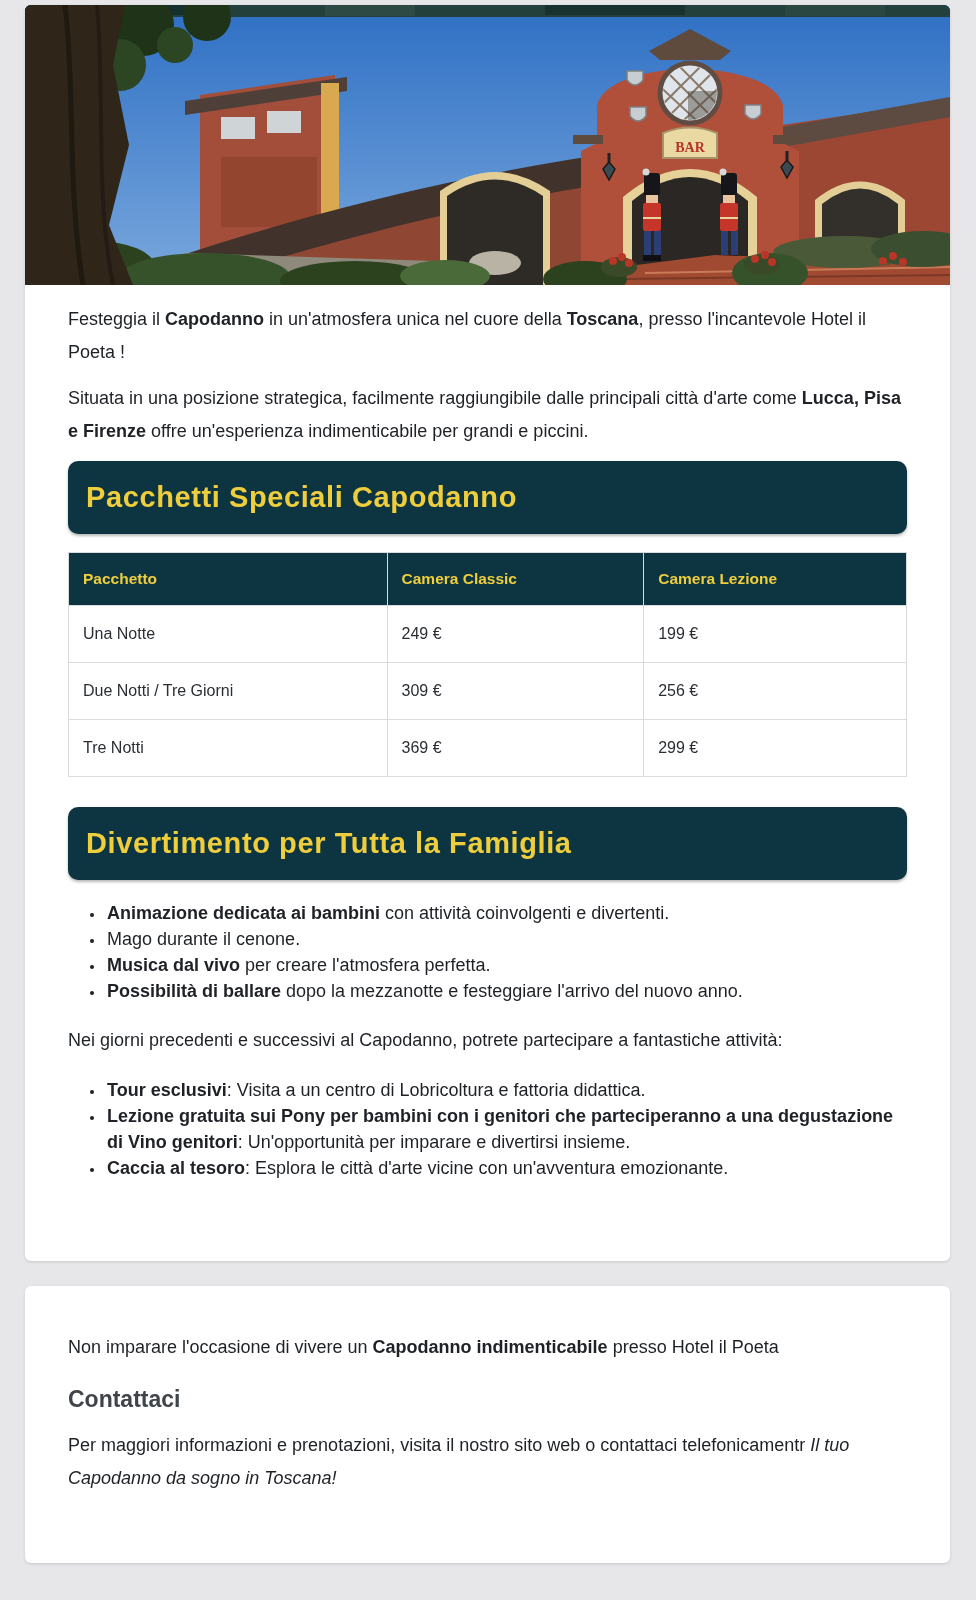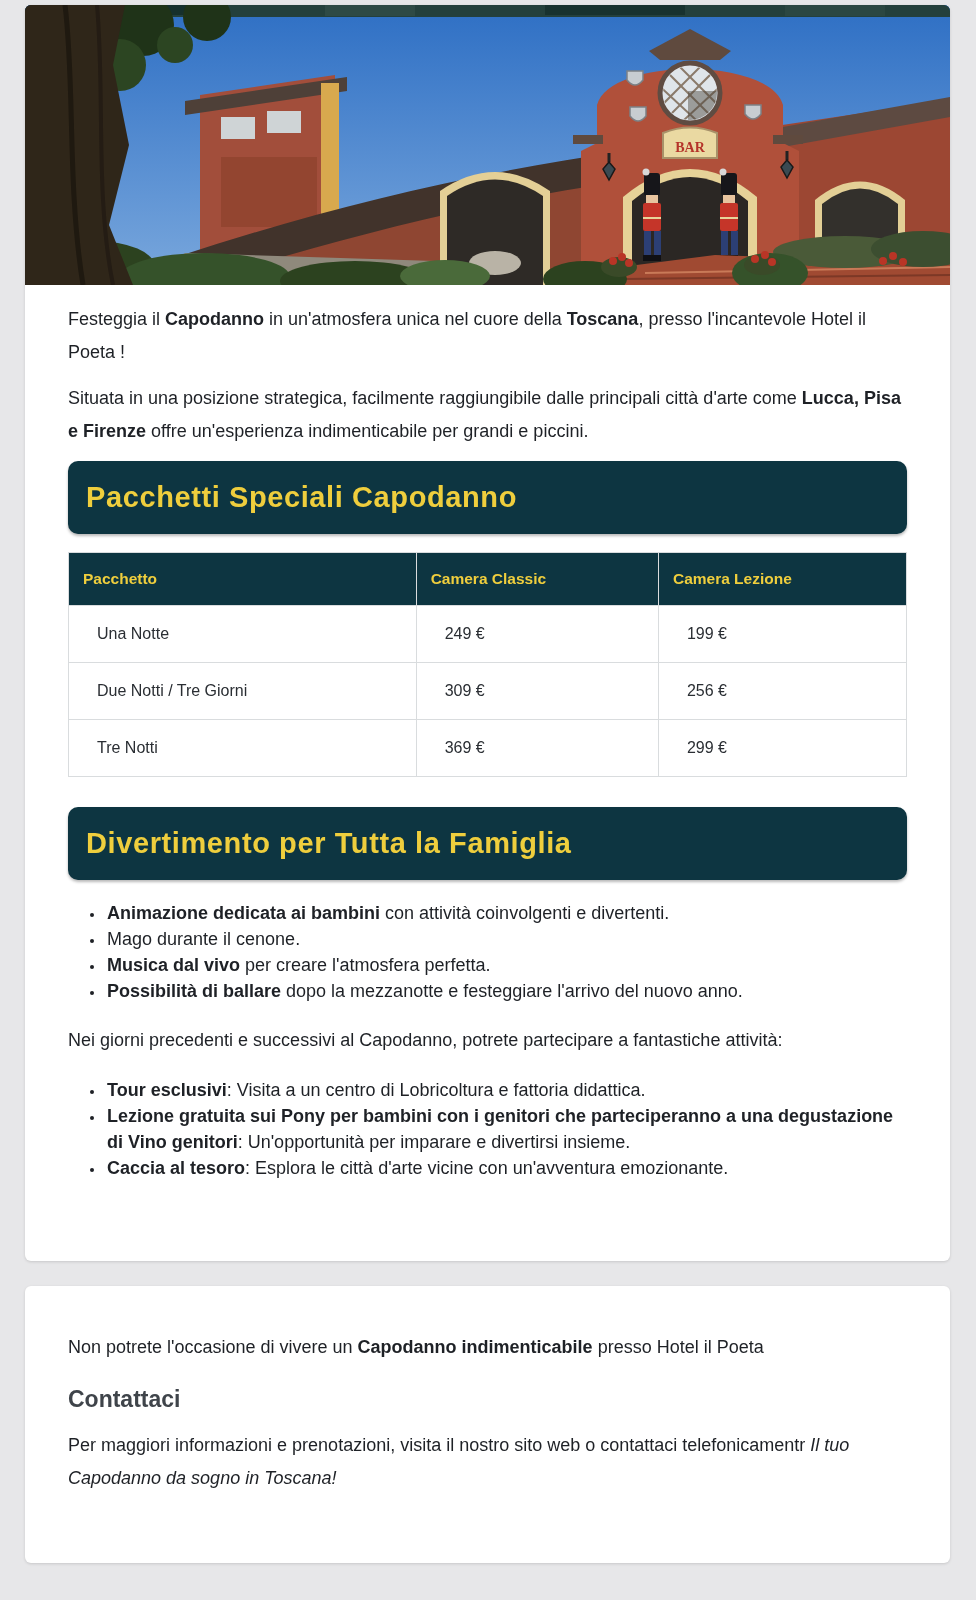--- a/index.html
+++ b/index.html
@@ -37,21 +37,21 @@
     color:var(--yellow);letter-spacing:.6px;
   }
   table.pricing{width:100%;border-collapse:collapse;margin:18px 16px 0 0;}
   table.pricing th{
     background:var(--teal);color:var(--yellow);
     font-size:15.5px;font-weight:bold;text-align:left;
     padding:17px 14px;border:1px solid var(--table_border);
   }
   table.pricing td{
     font-size:16px;color:#2a2e33;background:#fff;
-    padding:19px 28px;border:1px solid var(--table_border);
+    padding:19px 14px;border:1px solid var(--table_border);
   }
   .sp20{height:20px;}
   ul.dots{margin:20px 0 0 0;padding:0 0 0 37px;font-size:18px;line-height:26px;}
   ul.dots li{padding-left:2px;}
   ul.dots li::marker{font-size:13px;}
   .exp-intro{margin:16px 0 0 0;}
   .exp-list{margin-top:12px;}
   .card-outro{margin-top:25px;padding:45px 43px 55px 43px;min-height:235px;}
   .card-outro p.body{margin-bottom:13px;}
   h3.contact{
@@ -282,18 +282,18 @@
       <ul class="dots exp-list">
         <li><b>Tour esclusivi</b><span>: Visita a un centro di Lobricoltura e fattoria didattica.</span></li>
         <li><b>Lezione gratuita sui Pony per bambini con i genitori che parteciperanno a una degustazione  di Vino genitori</b><span>: Un'opportunità per imparare e divertirsi insieme.</span></li>
         <li><b>Caccia al tesoro</b><span>: Esplora le città d'arte vicine con un'avventura emozionante.</span></li>
       </ul>
 
     </div>
   </section>
 
   <section class="card card-outro">
-    <p class="body"><span>Non potrete l'occasione di vivere un </span><b>Capodanno indimenticabile</b><span> presso Hotel il Poeta</span></p>
+    <p class="body"><span>Non imparare l'occasione di vivere un </span><b>Capodanno indimenticabile</b><span> presso Hotel il Poeta</span></p>
     <h3 class="contact">Contattaci</h3>
     <p class="body"><span>Per maggiori informazioni e prenotazioni, visita il nostro sito web o contattaci telefonicamentr </span><i>Il tuo Capodanno da sogno in Toscana!</i></p>
   </section>
 
 </main>
 
 </body></html>

